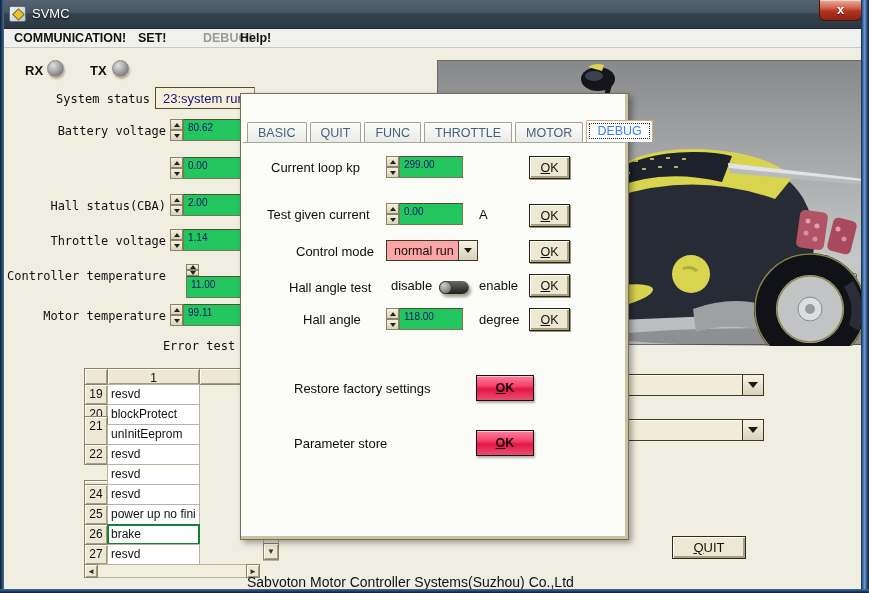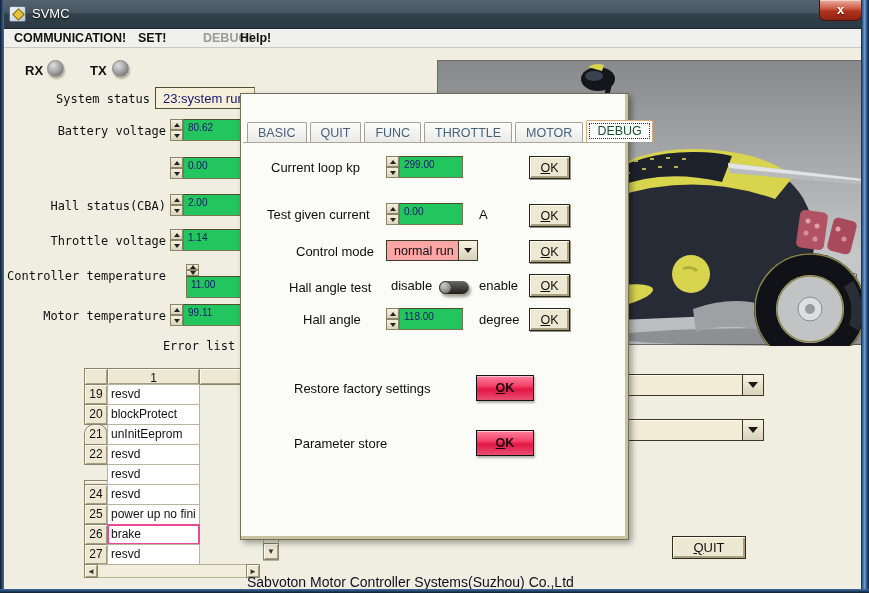--- a/index.html
+++ b/index.html
@@ -49,21 +49,21 @@
     color:#15156e; font-size:10px; padding:2px 0 0 4px; }
 
   .status-field { position:absolute; background:#f6f0da; border:1px solid #4e4e30; border-right-color:#8a8468;
     color:#15156e; font-size:13px; padding:3px 0 0 7px; }
 
   
   .etable { position:absolute; font-size:12px; }
   .ecell { position:absolute; border:1px solid #b8b4a0; background:#fff; color:#111; padding:2px 0 0 3px; overflow:hidden; white-space:nowrap; }
   .ehead { position:absolute; background:#ece8d4; border:1px solid #8a8468;
     box-shadow:inset 1px 1px 0 #fffdf2, inset -1px -1px 0 #a39d7e; color:#111; text-align:center; padding-top:2px; }
-  .ecell.sel { border:2px solid #ec4899; padding:1px 0 0 2px; }
+  .ecell.sel { border:2px solid #15803d; padding:1px 0 0 2px; }
   .sbar-btn { position:absolute; background:#ece8d4; border:1px solid #8a8468;
     box-shadow:inset 1px 1px 0 #fffdf2, inset -1px -1px 0 #a39d7e;
     display:flex; align-items:center; justify-content:center; font-size:8px; color:#333; }
   .sbar-track { position:absolute; background:#f2eedd; border:1px solid #b8b29a; }
 
   
   .photo { position:absolute; left:433px; top:12px; width:425px; height:285px;
     background:linear-gradient(180deg,#88898b 0%,#a7a8aa 35%,#c6c7c9 70%,#babbbd 100%);
     border:1px solid #6a6a6a; }
 
@@ -86,21 +86,21 @@
   .dialog { position:absolute; left:236px; top:45px; width:389px; height:447px;
     background:#fbfbf7; border:1px solid #73705a;
     box-shadow:inset -3px -3px 0 #c9c2a0, 3px 3px 6px rgba(0,0,0,.35); }
   .dlg-title { position:absolute; left:1px; top:1px; width:384px; height:19px;
     background:linear-gradient(180deg,#cfe0f2 0%,#aac5e2 60%,#9cbadb 100%);
     color:#14284a; font-size:12px; font-weight:bold; padding:3px 0 0 7px; }
   .tabs { position:absolute; left:6px; top:26px; height:22px; display:flex; align-items:flex-end; }
   .tab { height:20px; margin-right:3px; padding:3px 10px 0 10px; font-size:12.5px; color:#46617c;
     background:linear-gradient(180deg,#fdfdfd,#e9e9e6); border:1px solid #a2a29a; border-bottom:none;
     border-radius:2px 2px 0 0; }
-  .tab.active { height:22px; background:#fff; border-color:#d9a977; outline:1px dotted #333; outline-offset:-4px; color:#14532d; }
+  .tab.active { height:22px; background:#fff; border-color:#d9a977; outline:1px dotted #333; outline-offset:-4px; color:#3b82f6; }
   .tab-underline { position:absolute; left:2px; top:48px; width:384px; height:1px; background:#aaa89a; }
 
   .dlg-label { position:absolute; font-size:13px; color:#0e0e0e; }
   .ok-btn { position:absolute; width:41px; height:23px; background:#ece8d2; border:1px solid #23231a;
     box-shadow:inset 1px 1px 0 #fffef6, inset -2px -2px 0 #a6a07e, 1px 1px 0 #9a9484;
     font-size:12.5px; color:#111; display:flex; align-items:center; justify-content:center; }
   .ok-btn .cap { display:block; }
   .ok-btn .cap::first-letter { text-decoration:underline; }
   .ok-pink { width:58px; height:26px;
     background:linear-gradient(180deg,#ff7e9d 0%,#f4446c 40%,#e31647 55%,#ea4e72 100%);
@@ -270,33 +270,33 @@
             <div>
               <i class="tri-up"></i>
             </div>
             <div>
               <i class="tri-dn"></i>
             </div>
           </div>
         <div class="field" style="width:62px;height:22px;">99.11</div>
       </div>
 
-      <div class="lbl-mono" style="position:absolute;left:130px;top:291px;width:130px;text-align:center;">Error list</div>
+      <div class="lbl-mono" style="position:absolute;left:130px;top:291px;width:130px;text-align:center;">Error test</div>
 
       <div class="etable">
 
         <div class="ehead" style="left:80px;top:320px;width:24px;height:17px;"></div>
         <div class="ehead" style="left:103px;top:320px;width:93px;height:17px;">1</div>
         <div class="ehead" style="left:195px;top:320px;width:64px;height:17px;"></div>
 
         <div class="ehead" style="left:80px;top:336px;width:24px;height:21px;">19</div>
         <div class="ecell" style="left:103px;top:336px;width:93px;height:21px;">resvd</div>
         <div class="ehead" style="left:80px;top:356px;width:24px;height:21px;">20</div>
         <div class="ecell" style="left:103px;top:356px;width:93px;height:21px;">blockProtect</div>
-        <div class="ehead" style="left:80px;top:376px;width:24px;height:34px;border-radius:10px;">21</div>
+        <div class="ehead" style="left:80px;top:368px;width:24px;height:34px;">21</div>
         <div class="ecell" style="left:103px;top:376px;width:93px;height:21px;">unInitEeprom</div>
         <div class="ehead" style="left:80px;top:396px;width:24px;height:21px;">22</div>
         <div class="ecell" style="left:103px;top:396px;width:93px;height:21px;">resvd</div>
         <div class="ehead" style="left:80px;top:432px;width:24px;height:21px;padding-left:27px;">23</div>
         <div class="ecell" style="left:103px;top:416px;width:93px;height:21px;">resvd</div>
         <div class="ehead" style="left:80px;top:436px;width:24px;height:21px;">24</div>
         <div class="ecell" style="left:103px;top:436px;width:93px;height:21px;">resvd</div>
         <div class="ehead" style="left:80px;top:456px;width:24px;height:21px;">25</div>
         <div class="ecell" style="left:103px;top:456px;width:93px;height:21px;">power up no fini</div>
         <div class="ehead" style="left:80px;top:476px;width:24px;height:21px;">26</div>

